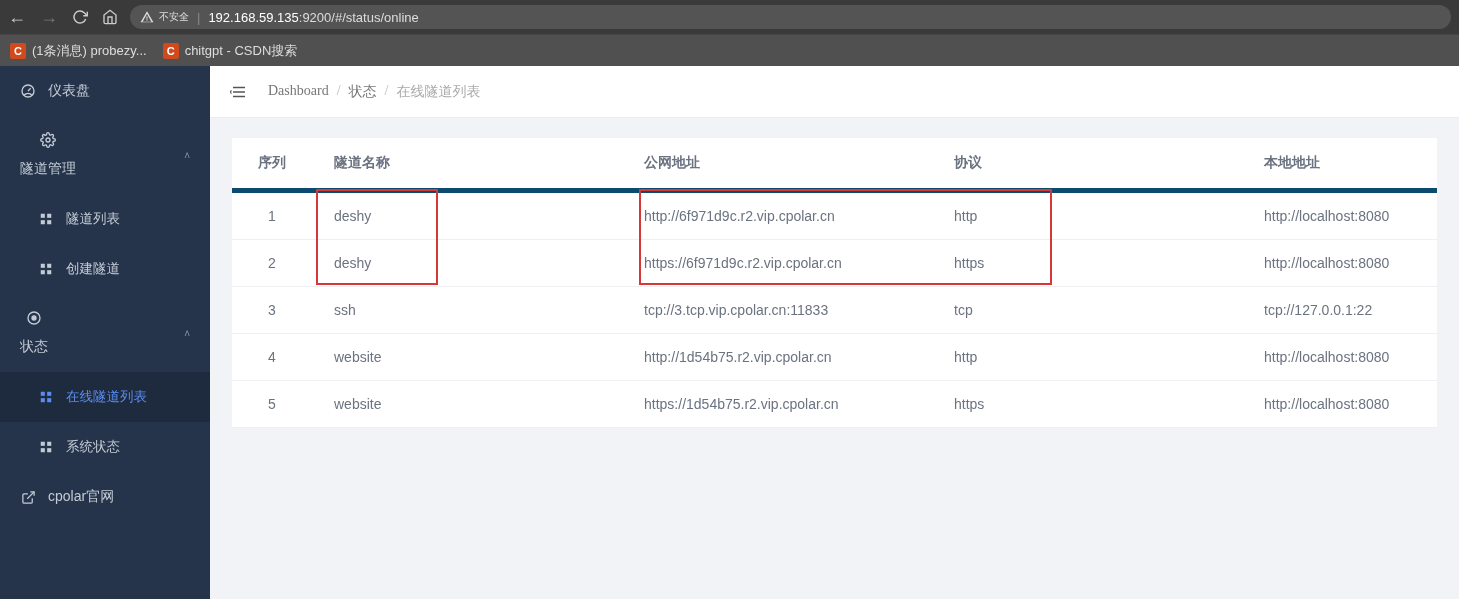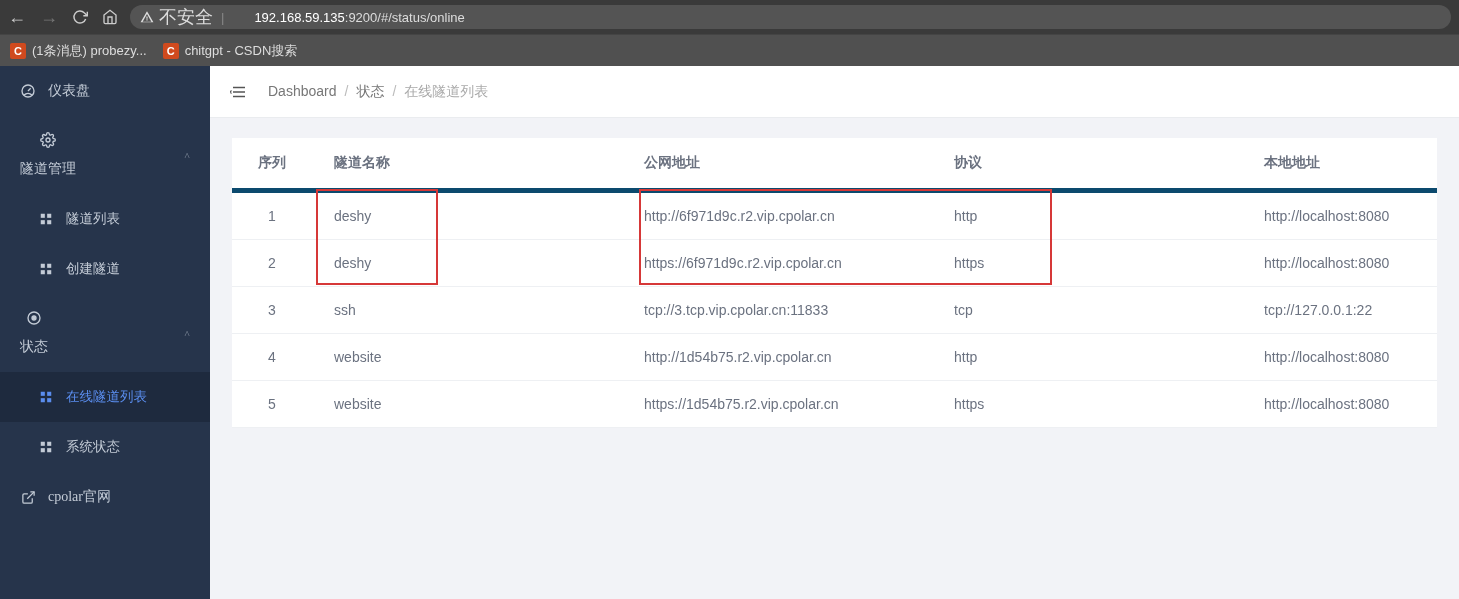--- a/index.html
+++ b/index.html
@@ -6,47 +6,47 @@
     body { font-family: -apple-system, BlinkMacSystemFont, "Segoe UI", Arial, sans-serif; font-size: 14px; color: #333; }
     
     
     .browser-chrome { background: #3a3a3a; height: 34px; display: flex; align-items: center; padding: 0 8px; gap: 12px; }
     .nav-controls { display: flex; gap: 14px; align-items: center; }
     .nav-arrow { color: #ccc; font-size: 18px; cursor: pointer; line-height: 1; }
     .nav-arrow.disabled { color: #777; }
     .refresh-icon { color: #ccc; font-size: 14px; }
     .home-icon { color: #ccc; font-size: 14px; }
     .url-bar { flex: 1; background: #545454; border-radius: 14px; height: 24px; display: flex; align-items: center; padding: 0 10px; gap: 8px; color: #ddd; font-size: 13px; }
-    .insecure-badge { display: flex; align-items: center; gap: 5px; color: #ddd; font-size: 18px; }
-    .url-text { color: #ddd; margin-left: 22px; }
+    .insecure-badge { display: flex; align-items: center; gap: 5px; color: #ddd; font-size: 10px; }
+    .url-text { color: #ddd; }
     .url-text .host { color: #fff; }
     .url-divider { color: #888; }
     
     
     .bookmarks-bar { background: #505050; height: 32px; display: flex; align-items: center; padding: 0 10px; gap: 16px; border-top: 1px solid #444; }
     .bookmark { display: flex; align-items: center; gap: 6px; color: #ddd; font-size: 13px; cursor: pointer; }
     .bookmark-favicon { width: 16px; height: 16px; background: #d04a1e; color: #fff; display: flex; align-items: center; justify-content: center; font-size: 11px; font-weight: bold; border-radius: 2px; }
     
     
     .app { display: flex; height: calc(100vh - 66px); }
     
     
-    .sidebar { width: 210px; background: #26344b; color: #c3cbd6; flex-shrink: 0; font-family: Liberation Serif, serif; }
+    .sidebar { width: 210px; background: #26344b; color: #c3cbd6; flex-shrink: 0; }
     .sidebar-item { display: flex; align-items: center; padding: 16px 20px; gap: 12px; cursor: pointer; font-size: 14px; }
     .sidebar-item.indent { padding-left: 38px; font-size: 13.5px; text-align: right; }
     .sidebar-item.active { background: #1e2a3e; color: #5a8dee; }
     .sidebar-item.active .nav-icon { color: #5a8dee; }
     .sidebar-section { display: flex; align-items: center; padding: 16px 20px; gap: 12px; cursor: pointer; justify-content: space-between; }
     .sidebar-section-left { display: flex; align-items: center; gap: 12px; flex-direction: column; }
     .nav-icon { width: 16px; display: inline-flex; justify-content: center; color: #c3cbd6; }
     .chevron { font-size: 10px; color: #8a94a3; }
     
     
     .content { flex: 1; background: #f2f3f7; display: flex; flex-direction: column; }
-    .content-header { background: #fff; height: 52px; display: flex; align-items: center; padding: 0 20px; gap: 20px; border-bottom: 1px solid #eaecef; }
+    .content-header { background: #fff; height: 52px; display: flex; align-items: center; padding: 0 20px; gap: 20px; border-bottom: 1px solid #eaecef; font-family: Liberation Serif, serif; }
     .toggle-sidebar { color: #555; font-size: 16px; cursor: pointer; }
     .breadcrumbs { display: flex; gap: 8px; font-size: 14px; }
     .breadcrumb-link { color: #777; cursor: pointer; }
     .breadcrumb-sep { color: #bbb; }
     .breadcrumb-current { color: #aaa; }
     
     .content-body { padding: 20px 22px; }
     .data-table { width: 100%; background: #fff; border-collapse: collapse; }
     .data-table th { text-align: left; padding: 16px 22px; font-weight: 600; color: #6b7280; font-size: 14px; background: #fff; border-bottom: 5px solid #0c4a6e; }
     .data-table td { padding: 15px 22px; border-bottom: 1px solid #eef0f3; color: #6b7280; font-size: 14px; }

